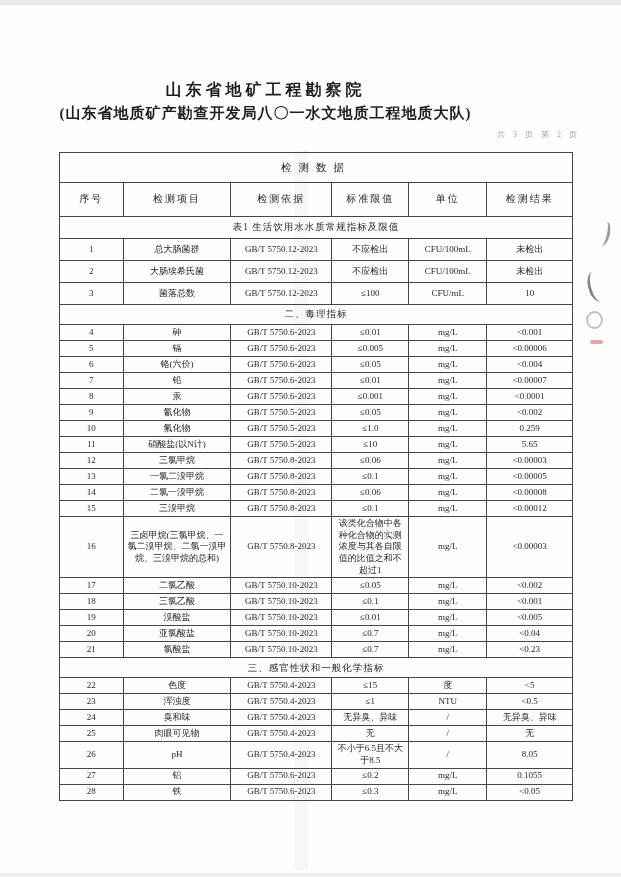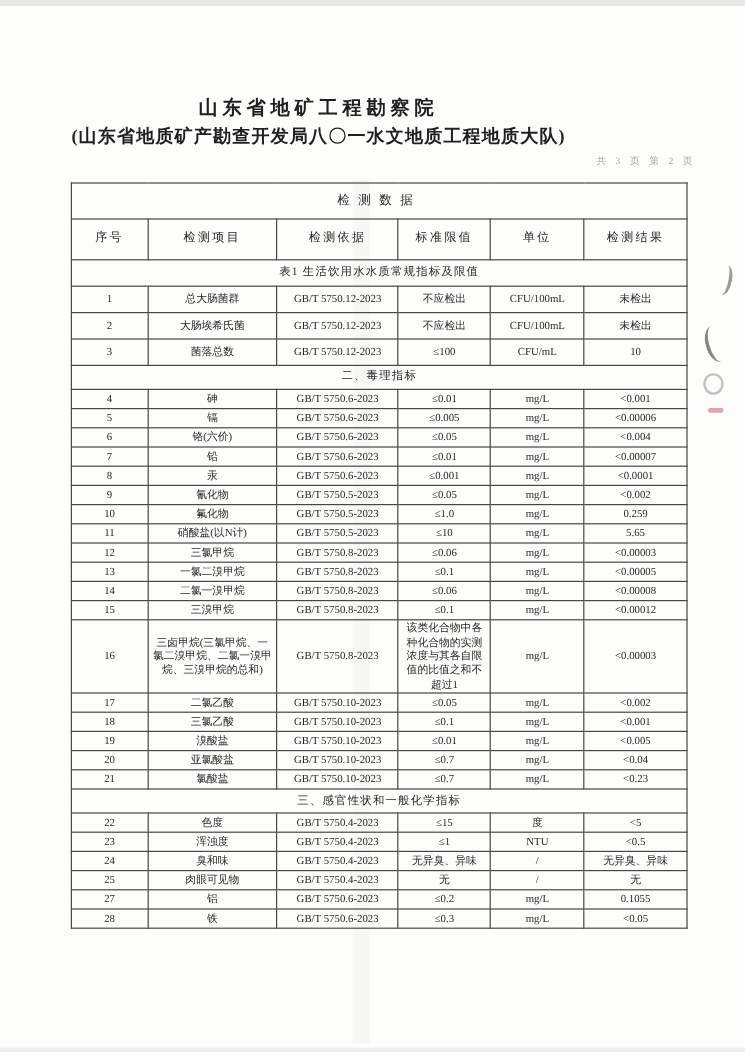--- a/index.html
+++ b/index.html
@@ -285,20 +285,28 @@
       </tr>
       <tr class="data-row sec-2">
         <td>25</td>
         <td>肉眼可见物</td>
         <td>GB/T 5750.4-2023</td>
         <td>无</td>
         <td>/</td>
         <td>无</td>
       </tr>
       <tr class="data-row sec-2">
+        <td>26</td>
+        <td>pH</td>
+        <td>GB/T 5750.4-2023</td>
+        <td>不小于6.5且不大于8.5</td>
+        <td>/</td>
+        <td>8.05</td>
+      </tr>
+      <tr class="data-row sec-2">
         <td>27</td>
         <td>铝</td>
         <td>GB/T 5750.6-2023</td>
         <td>≤0.2</td>
         <td>mg/L</td>
         <td>0.1055</td>
       </tr>
       <tr class="data-row sec-2">
         <td>28</td>
         <td>铁</td>

